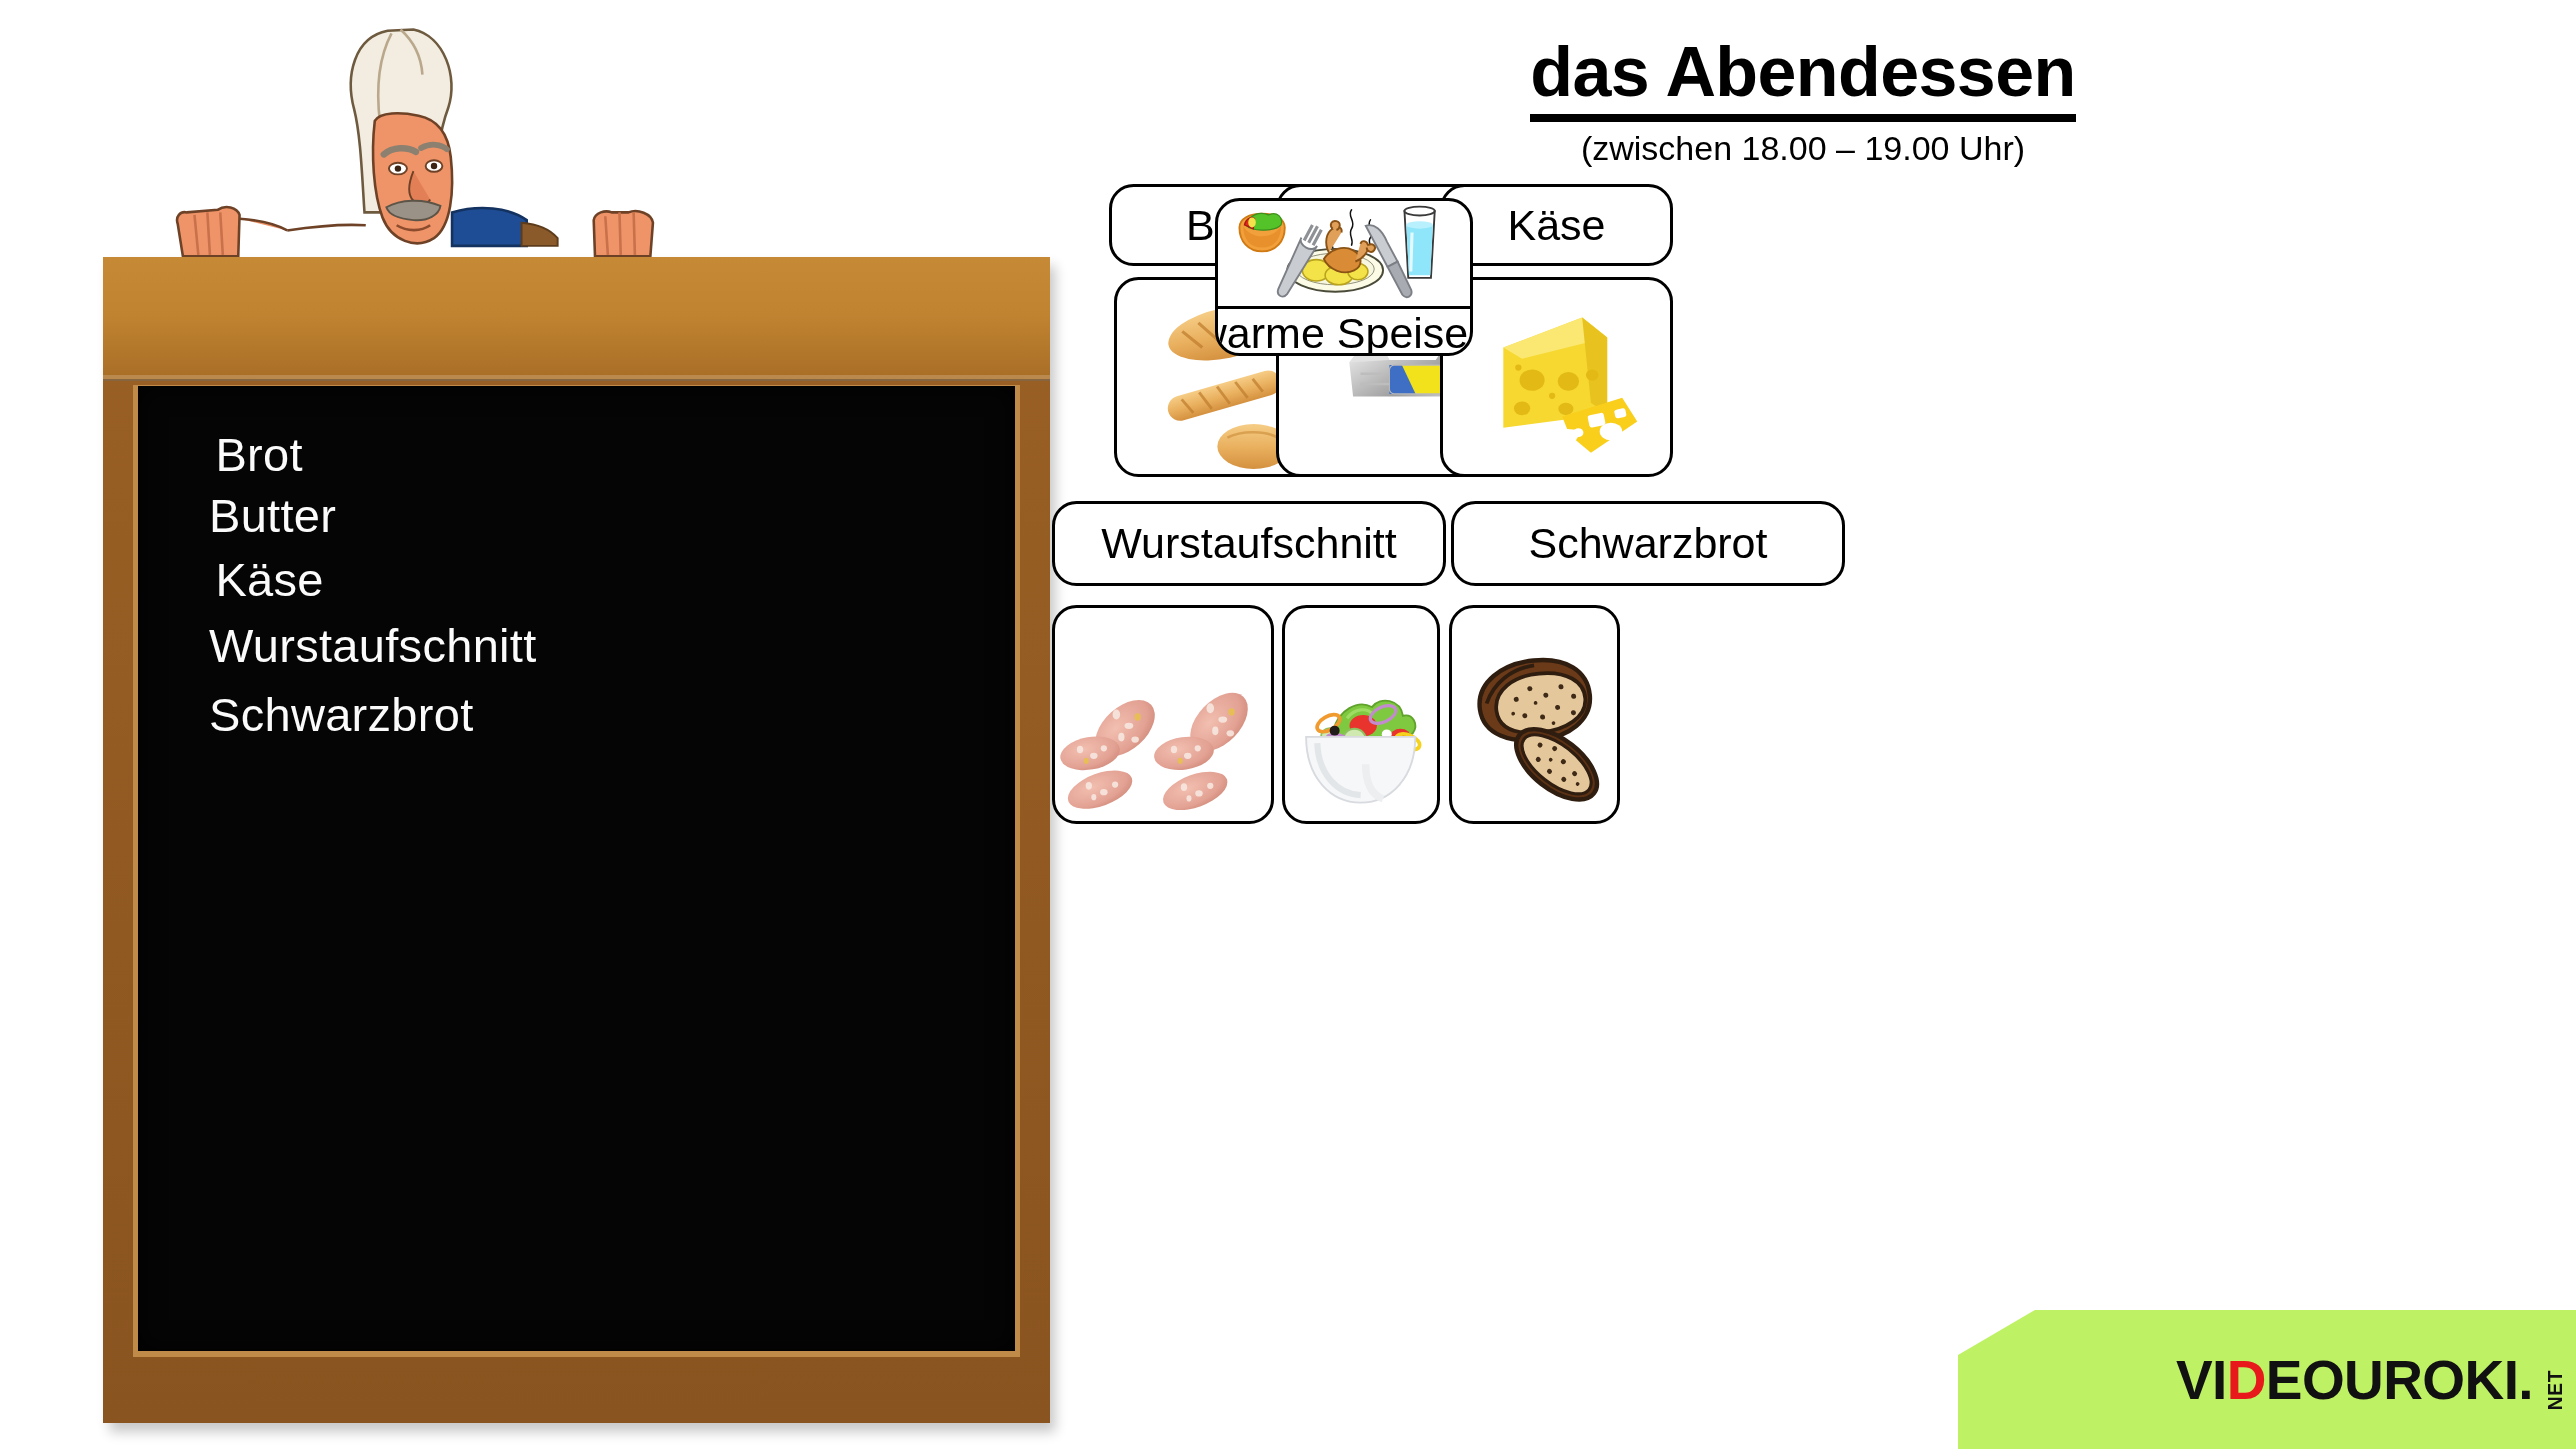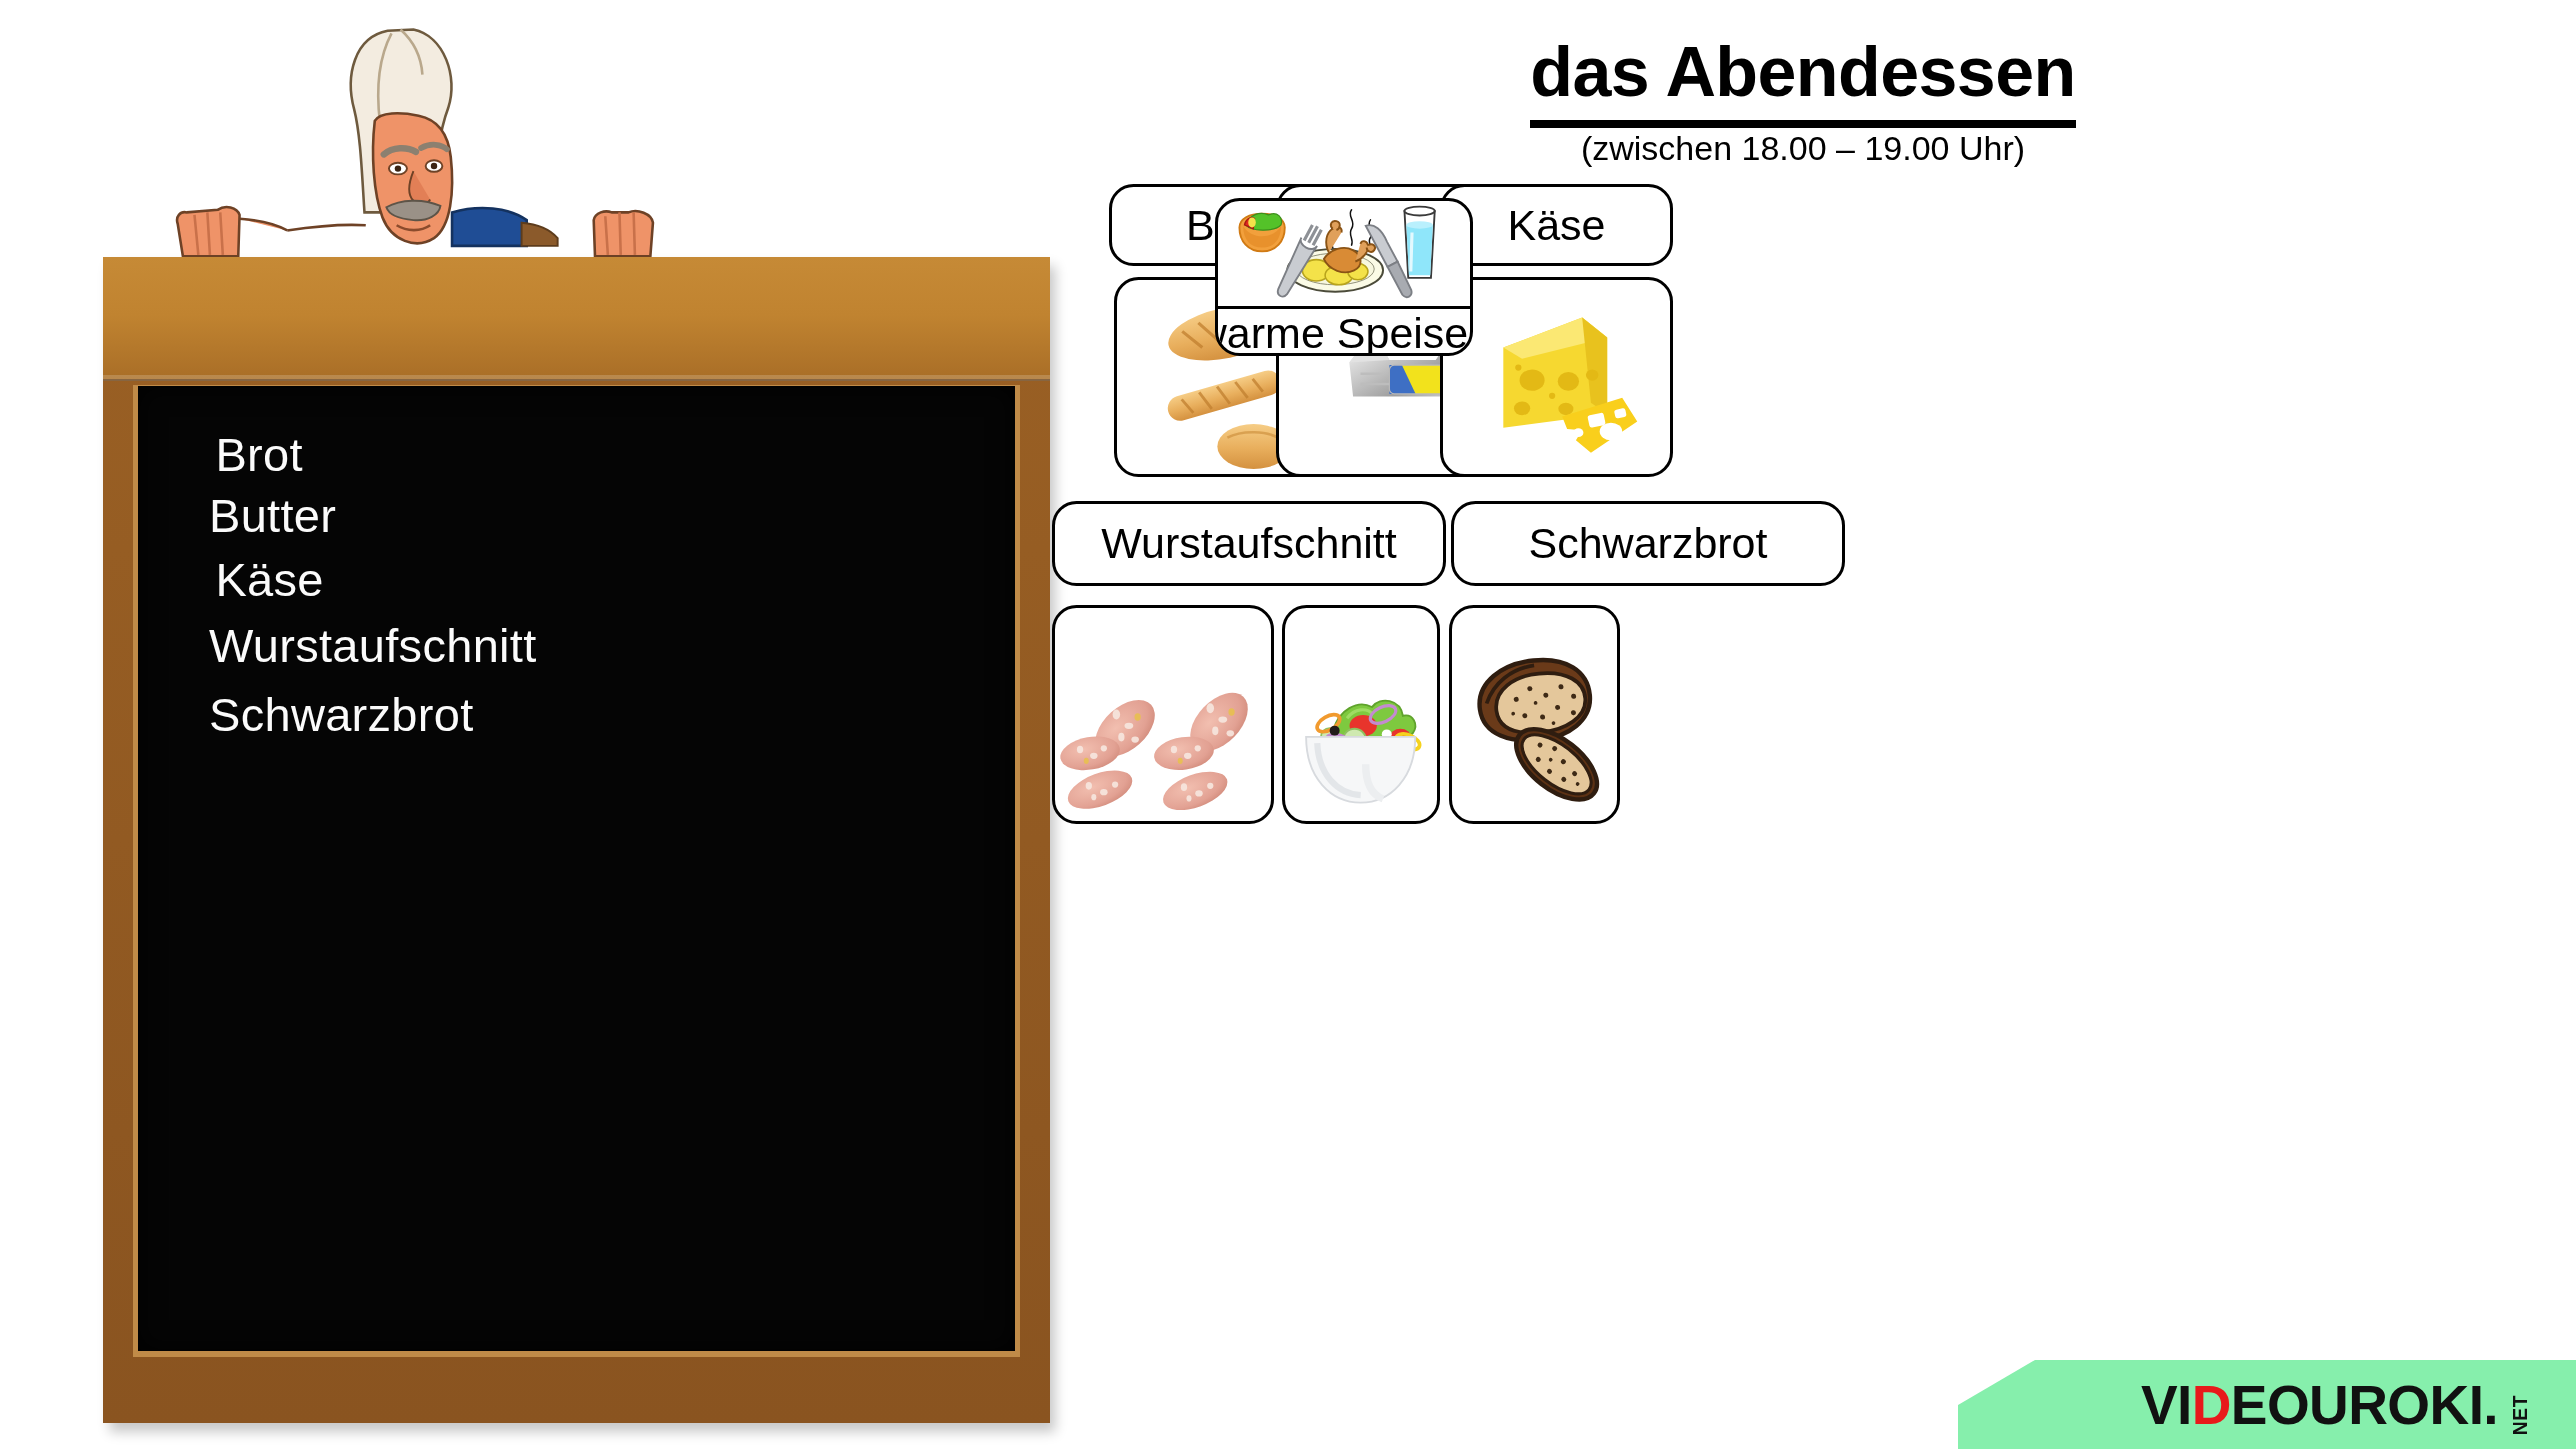--- a/index.html
+++ b/index.html
@@ -55,21 +55,21 @@
   .board-list .item.i5{margin-left:0px;margin-bottom:0px;}
 
   
   #right-panel{position:absolute;left:1030px;top:0;width:1546px;height:1449px;}
 
   #page-title{
     position:absolute;left:0;top:32px;width:1546px;text-align:center;
     font-size:70px;font-weight:700;color:#000;letter-spacing:-0.6px;
   }
   #page-title span{
-    border-bottom:8.4px solid #000;padding-bottom:9px;
+    border-bottom:8.4px solid #000;padding-bottom:3px;
   }
   #page-subtitle{
     position:absolute;left:0;top:129px;width:1546px;text-align:center;
     font-size:34px;font-weight:400;color:#000;
   }
 
   .card{
     position:absolute;
     background:#fff;
     border:3.2px solid #000;
@@ -107,26 +107,26 @@
     box-sizing:border-box;overflow:hidden;z-index:40;
     display:flex;flex-direction:column;
   }
   #overlay-pic{flex:1 1 auto;border-bottom:3.2px solid #000;position:relative;}
   #overlay-pic svg{width:100%;height:100%;display:block;}
   #overlay-label{height:50px;display:flex;align-items:center;justify-content:center;}
   #overlay-label .lbl{font-size:43px;color:#000;white-space:nowrap;}
 
   
   #logo-banner{
-    position:absolute;right:0;bottom:0;width:618px;height:89px;
-    background:#86efac;
+    position:absolute;right:0;bottom:0;width:618px;height:139px;
+    background:#bef264;
     border-top-left-radius:0;
     clip-path:polygon(77px 0, 100% 0, 100% 100%, 0 100%, 0 45px);
     display:flex;align-items:center;justify-content:flex-end;
-    padding-right:35px;box-sizing:border-box;
+    box-sizing:border-box;
   }
   #logo-text{
     font-size:55px;font-weight:700;letter-spacing:-0.6px;color:#111;
     display:flex;align-items:flex-end;
   }
   #logo-text .red{color:#e8191b;}
   #logo-net{
     font-size:19.3px;font-weight:700;color:#111;
     transform:rotate(-90deg);
     margin-left:2.6px;margin-bottom:10.3px;letter-spacing:0.6px;

